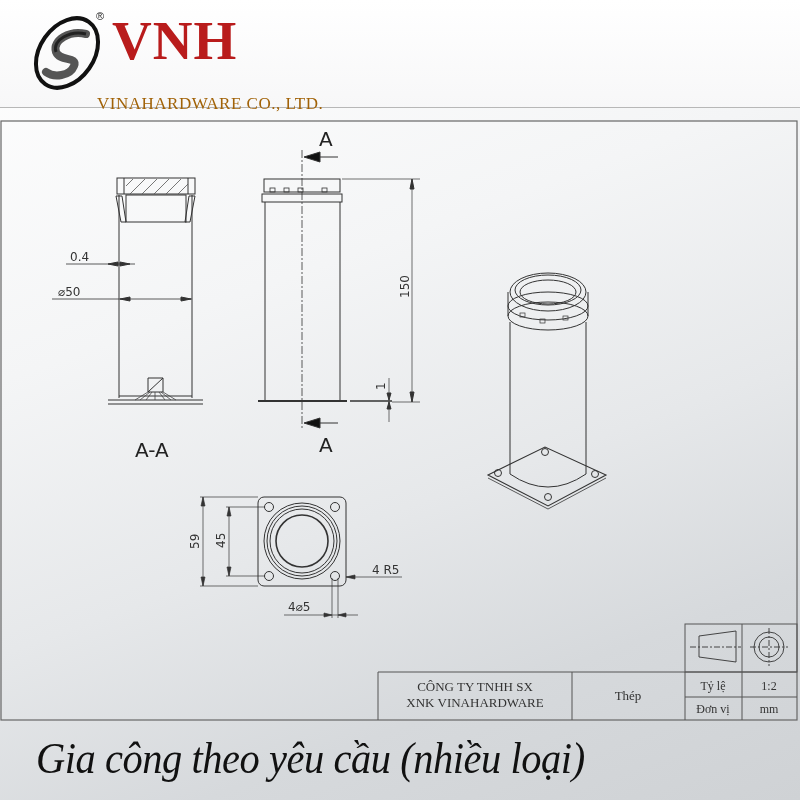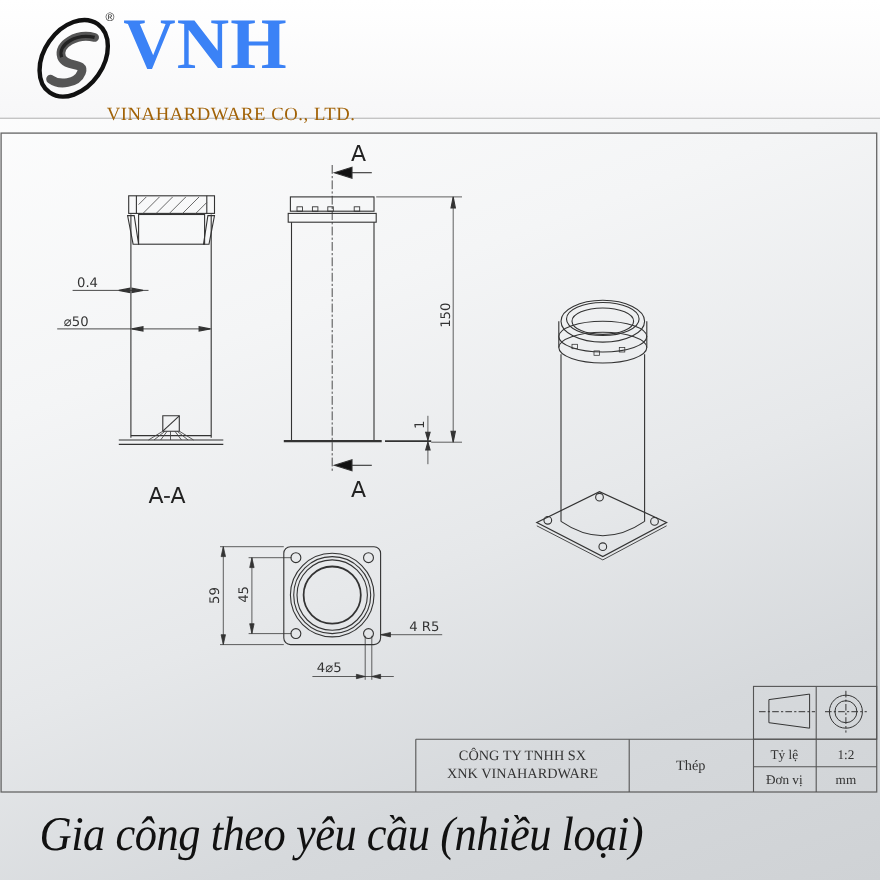--- a/index.html
+++ b/index.html
@@ -2,21 +2,21 @@
 <html><head>
 <meta charset="utf-8">
 <style>
   html,body{margin:0;padding:0;}
   body{width:800px;height:800px;overflow:hidden;position:relative;
     background:linear-gradient(160deg,#ffffff 0%,#f4f5f6 35%,#e6e8ea 60%,#d6d9dc 80%,#cfd2d5 100%);
     font-family:"Liberation Sans",sans-serif;}
   .header{position:absolute;left:0;top:0;width:800px;height:108px;background:linear-gradient(180deg,#ffffff,#f7f7f8);}
   .header-rule{position:absolute;left:0;top:107px;width:800px;height:1px;background:#b7b7b7;}
   .brand{position:absolute;left:112px;top:8px;font-family:"Liberation Serif",serif;font-weight:bold;
-    font-size:66px;letter-spacing:1px;color:#3b82f6;line-height:66px;}
+    font-size:55px;letter-spacing:1px;color:#b91c1c;line-height:66px;}
   .reg{position:absolute;left:96px;top:10px;font-size:11px;color:#222;}
   .company{position:absolute;left:97px;top:94px;font-family:"Liberation Serif",serif;font-size:17px;
     letter-spacing:0.5px;color:#a16207;text-align:center;}
   svg.draw{position:absolute;left:0;top:0;}
   .dim{font-family:"DejaVu Sans",sans-serif;font-size:12px;fill:#333;}
   .secl{font-family:"DejaVu Sans",sans-serif;font-size:20px;fill:#222;}
   .tb{font-family:"Liberation Serif",serif;fill:#333;}
   .footer{position:absolute;left:36px;top:733px;font-family:"Liberation Serif",serif;font-style:italic;
     font-size:44px;color:#111;letter-spacing:-0.5px;transform:scaleX(0.92);transform-origin:left;}
 </style>

